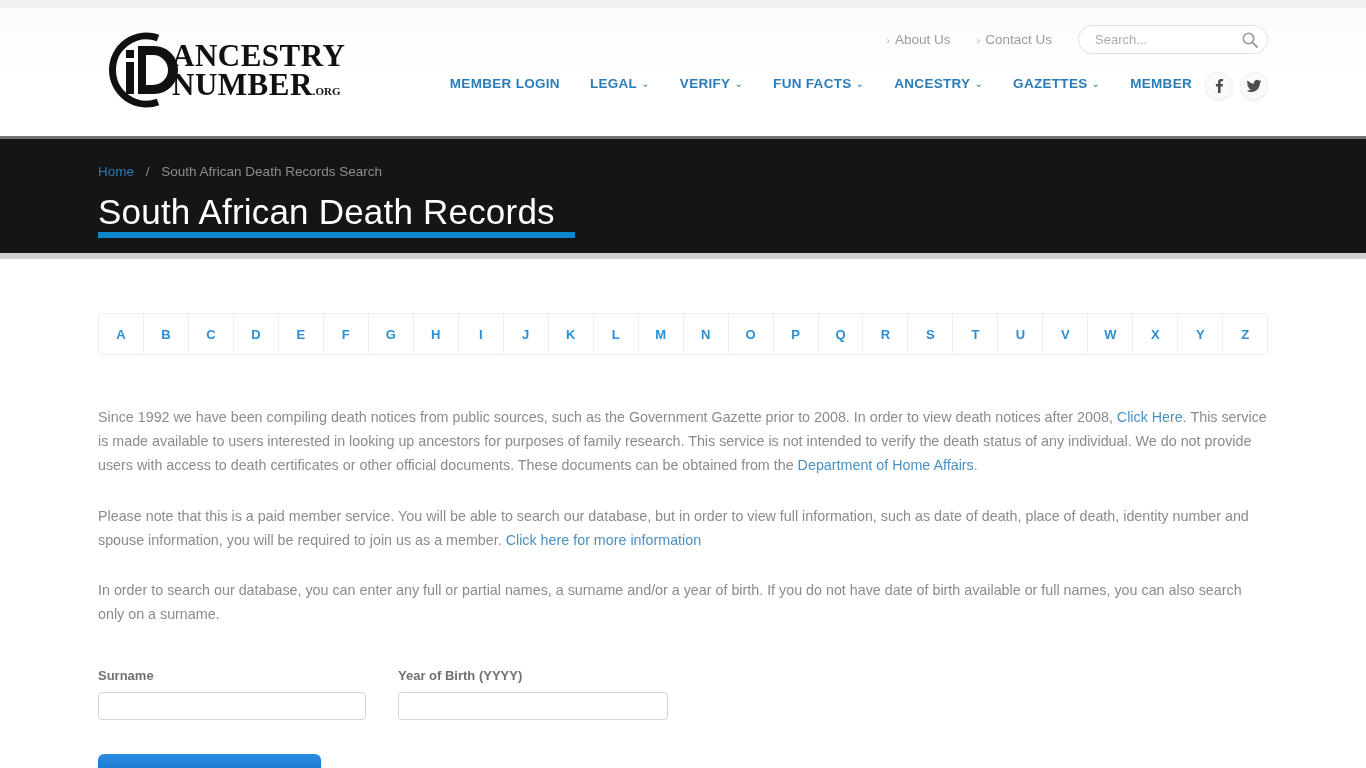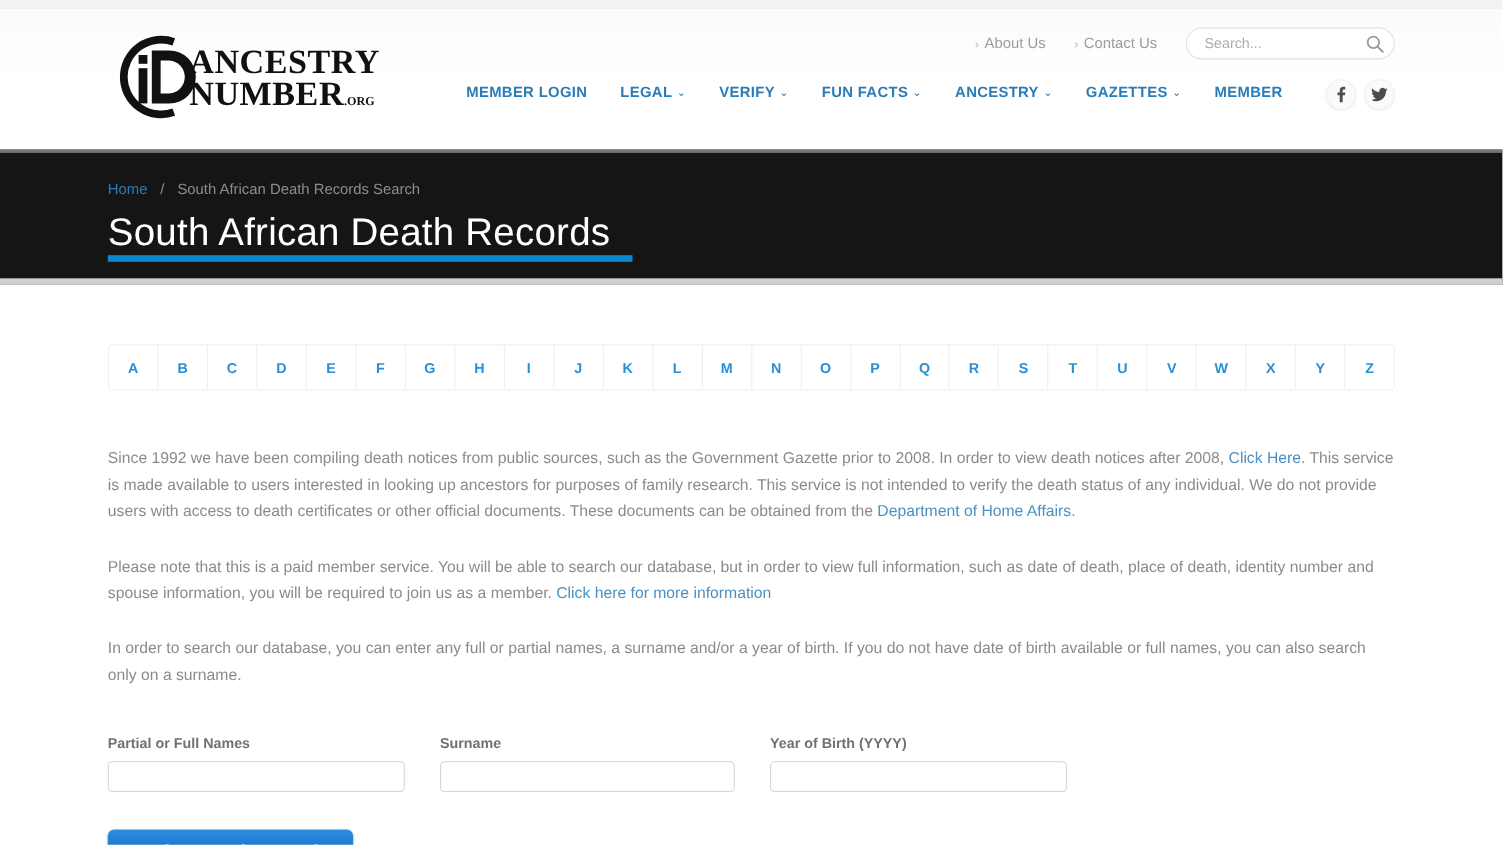--- a/index.html
+++ b/index.html
@@ -95,21 +95,21 @@
   .search-btn {
     position: absolute;
     right: 8px; top: 5px;
     width: 18px; height: 18px;
     background: none; border: none; padding: 0; cursor: pointer;
   }
 
   
   .nav {
     position: absolute;
-    right: 200px; top: 68px;
+    right: 174px; top: 68px;
     display: flex;
     align-items: center;
   }
   .nav a {
     color: #2a7cb8;
     font-size: 13.5px;
     font-weight: bold;
     letter-spacing: 0.3px;
     text-decoration: none;
     margin-left: 30px;
@@ -376,24 +376,20 @@
     <a href="#">Z</a>
   </div>
 
   <p class="para p1"><span>Since 1992 we have been compiling death notices from public sources, such as the Government Gazette prior to 2008. In order to view death notices after 2008, </span><a href="#">Click Here</a><span>. This service is made available to users interested in looking up ancestors for purposes of family research. This service is not intended to verify the death status of any individual. We do not provide users with access to death certificates or other official documents. These documents can be obtained from the </span><a href="#">Department of Home Affairs</a><span>.</span></p>
 
   <p class="para p2"><span>Please note that this is a paid member service. You will be able to search our database, but in order to view full information, such as date of death, place of death, identity number and spouse information, you will be required to join us as a member. </span><a href="#">Click here for more information</a></p>
 
   <p class="para p3">In order to search our database, you can enter any full or partial names, a surname and/or a year of birth. If you do not have date of birth available or full names, you can also search only on a surname.</p>
 
   <form class="form-row">
-    <div class="field f1">
-      <label>Partial or Full Names</label>
-      <input type="text" value="" style="">
-    </div>
     <div class="field f2">
       <label>Surname</label>
       <input type="text" value="" style="">
     </div>
     <div class="field f3">
       <label>Year of Birth (YYYY)</label>
       <input type="text" value="" style="">
     </div>
   </form>
 

